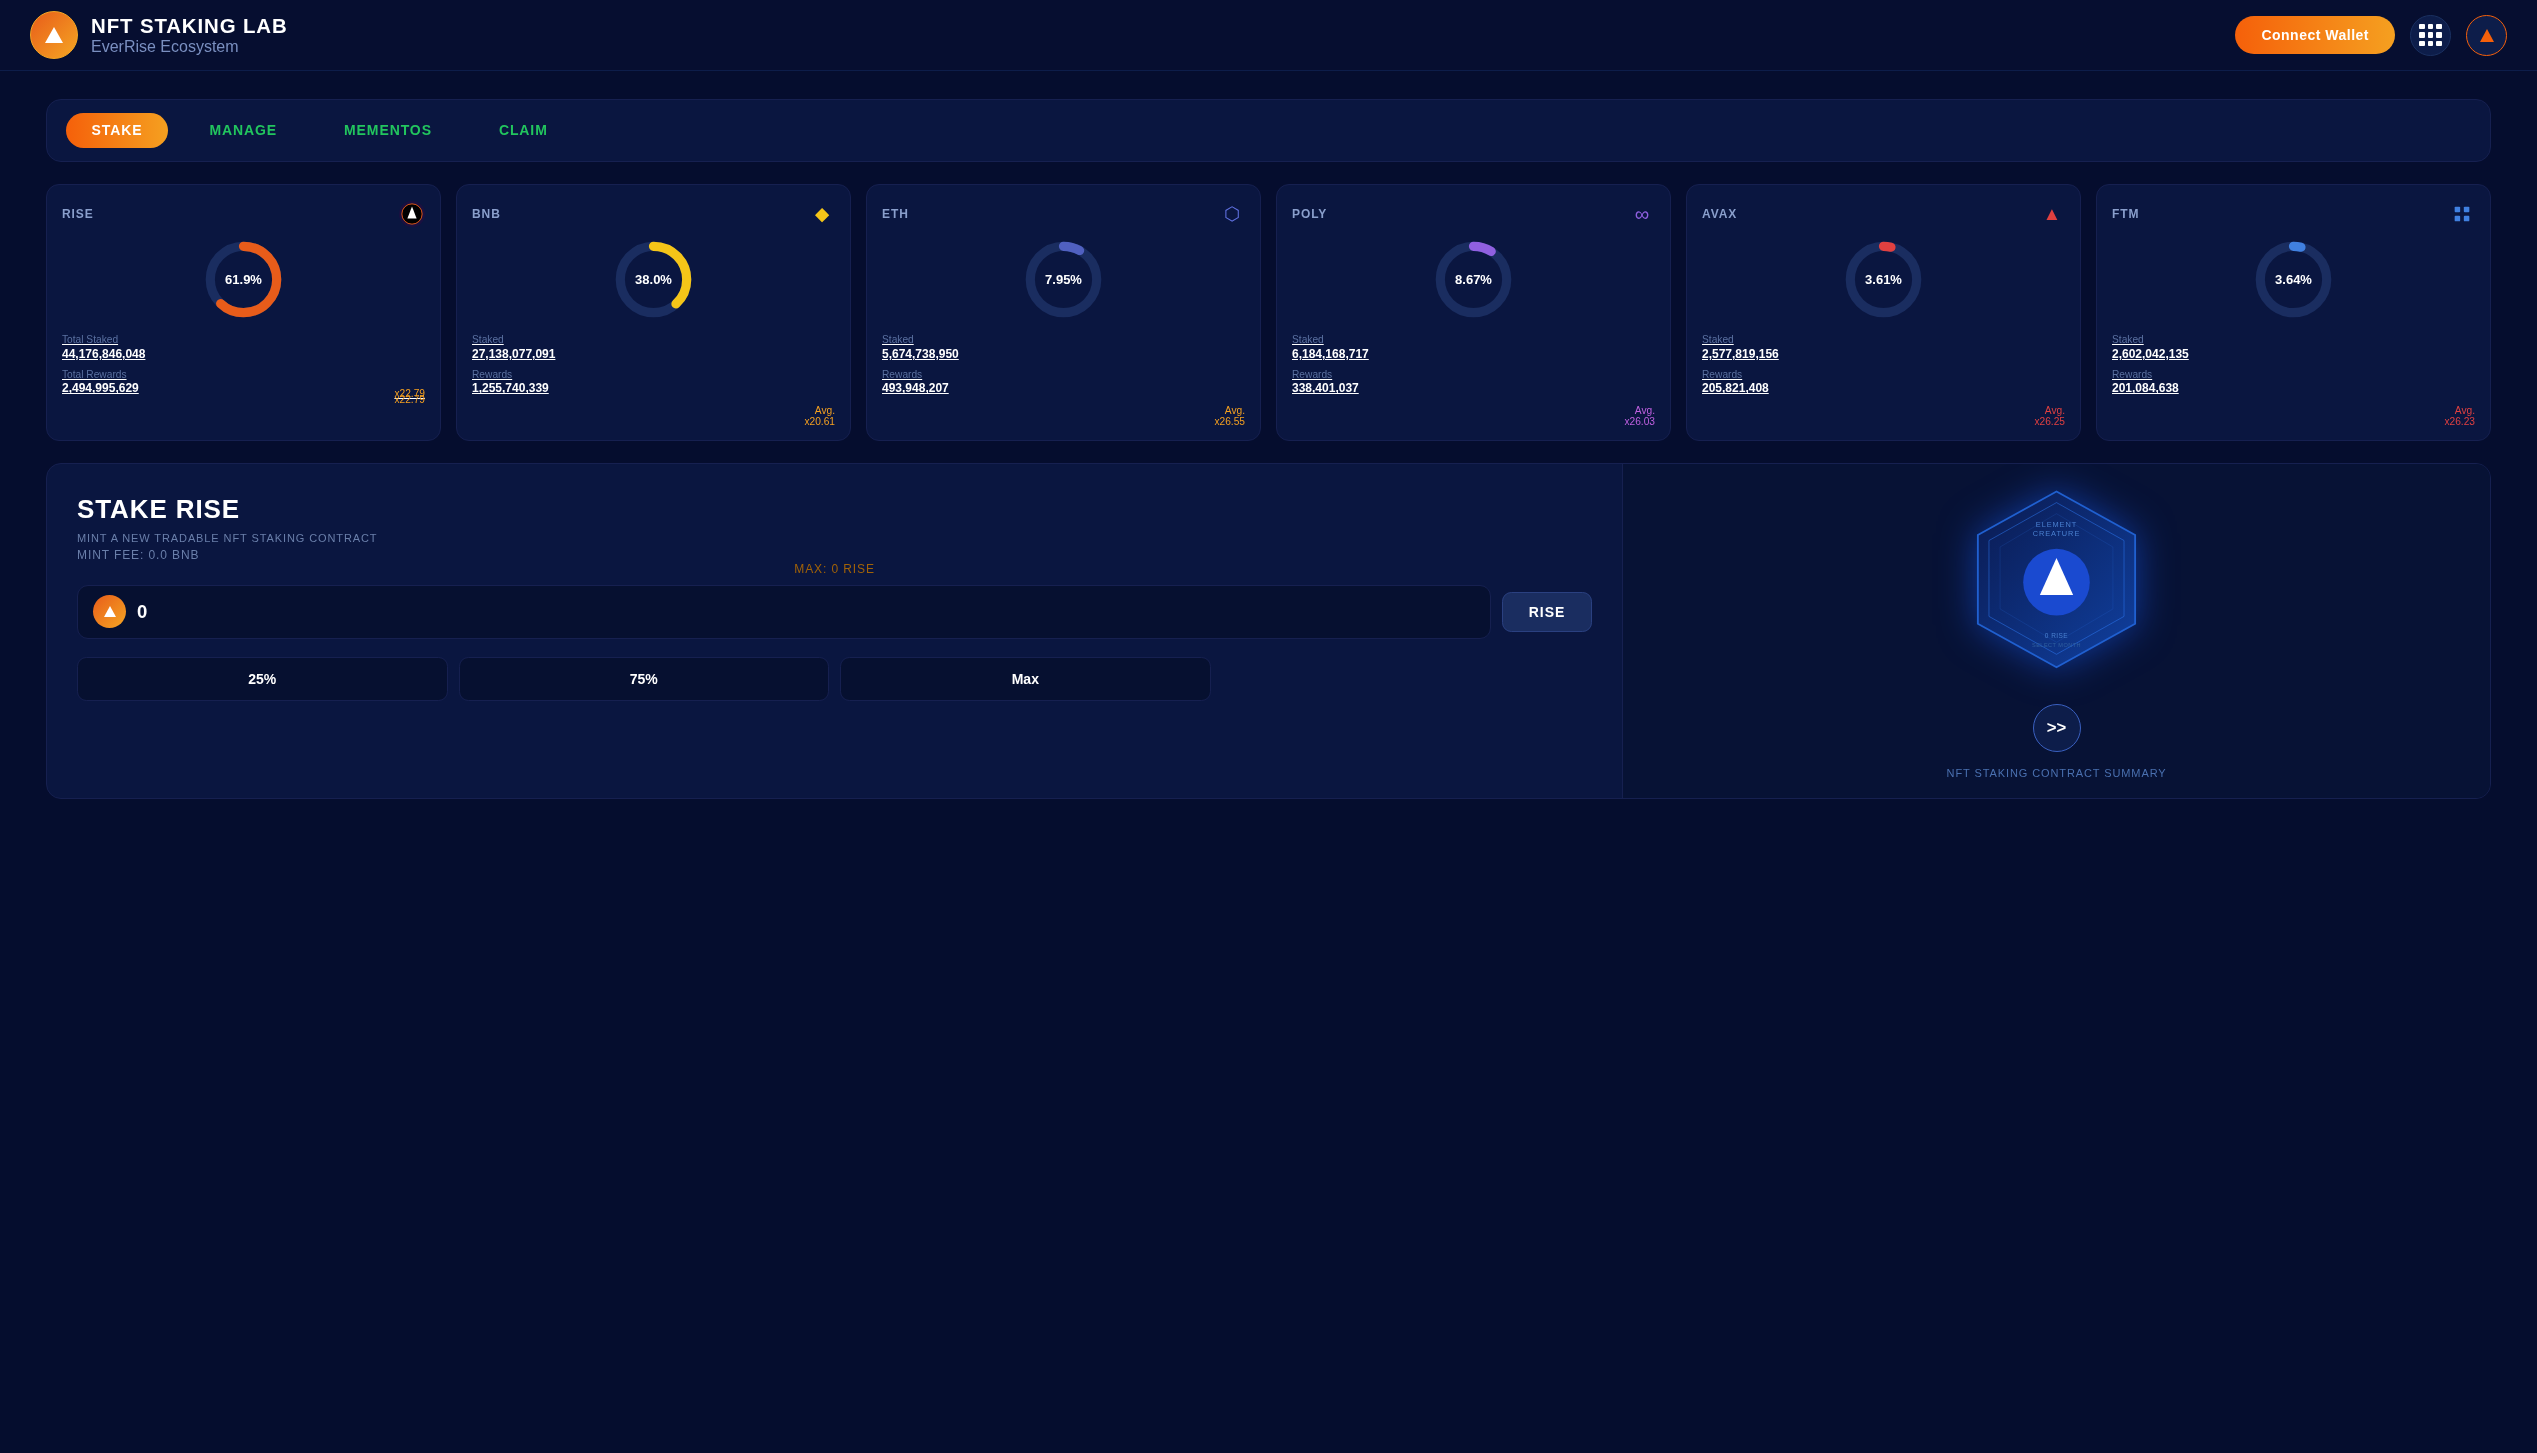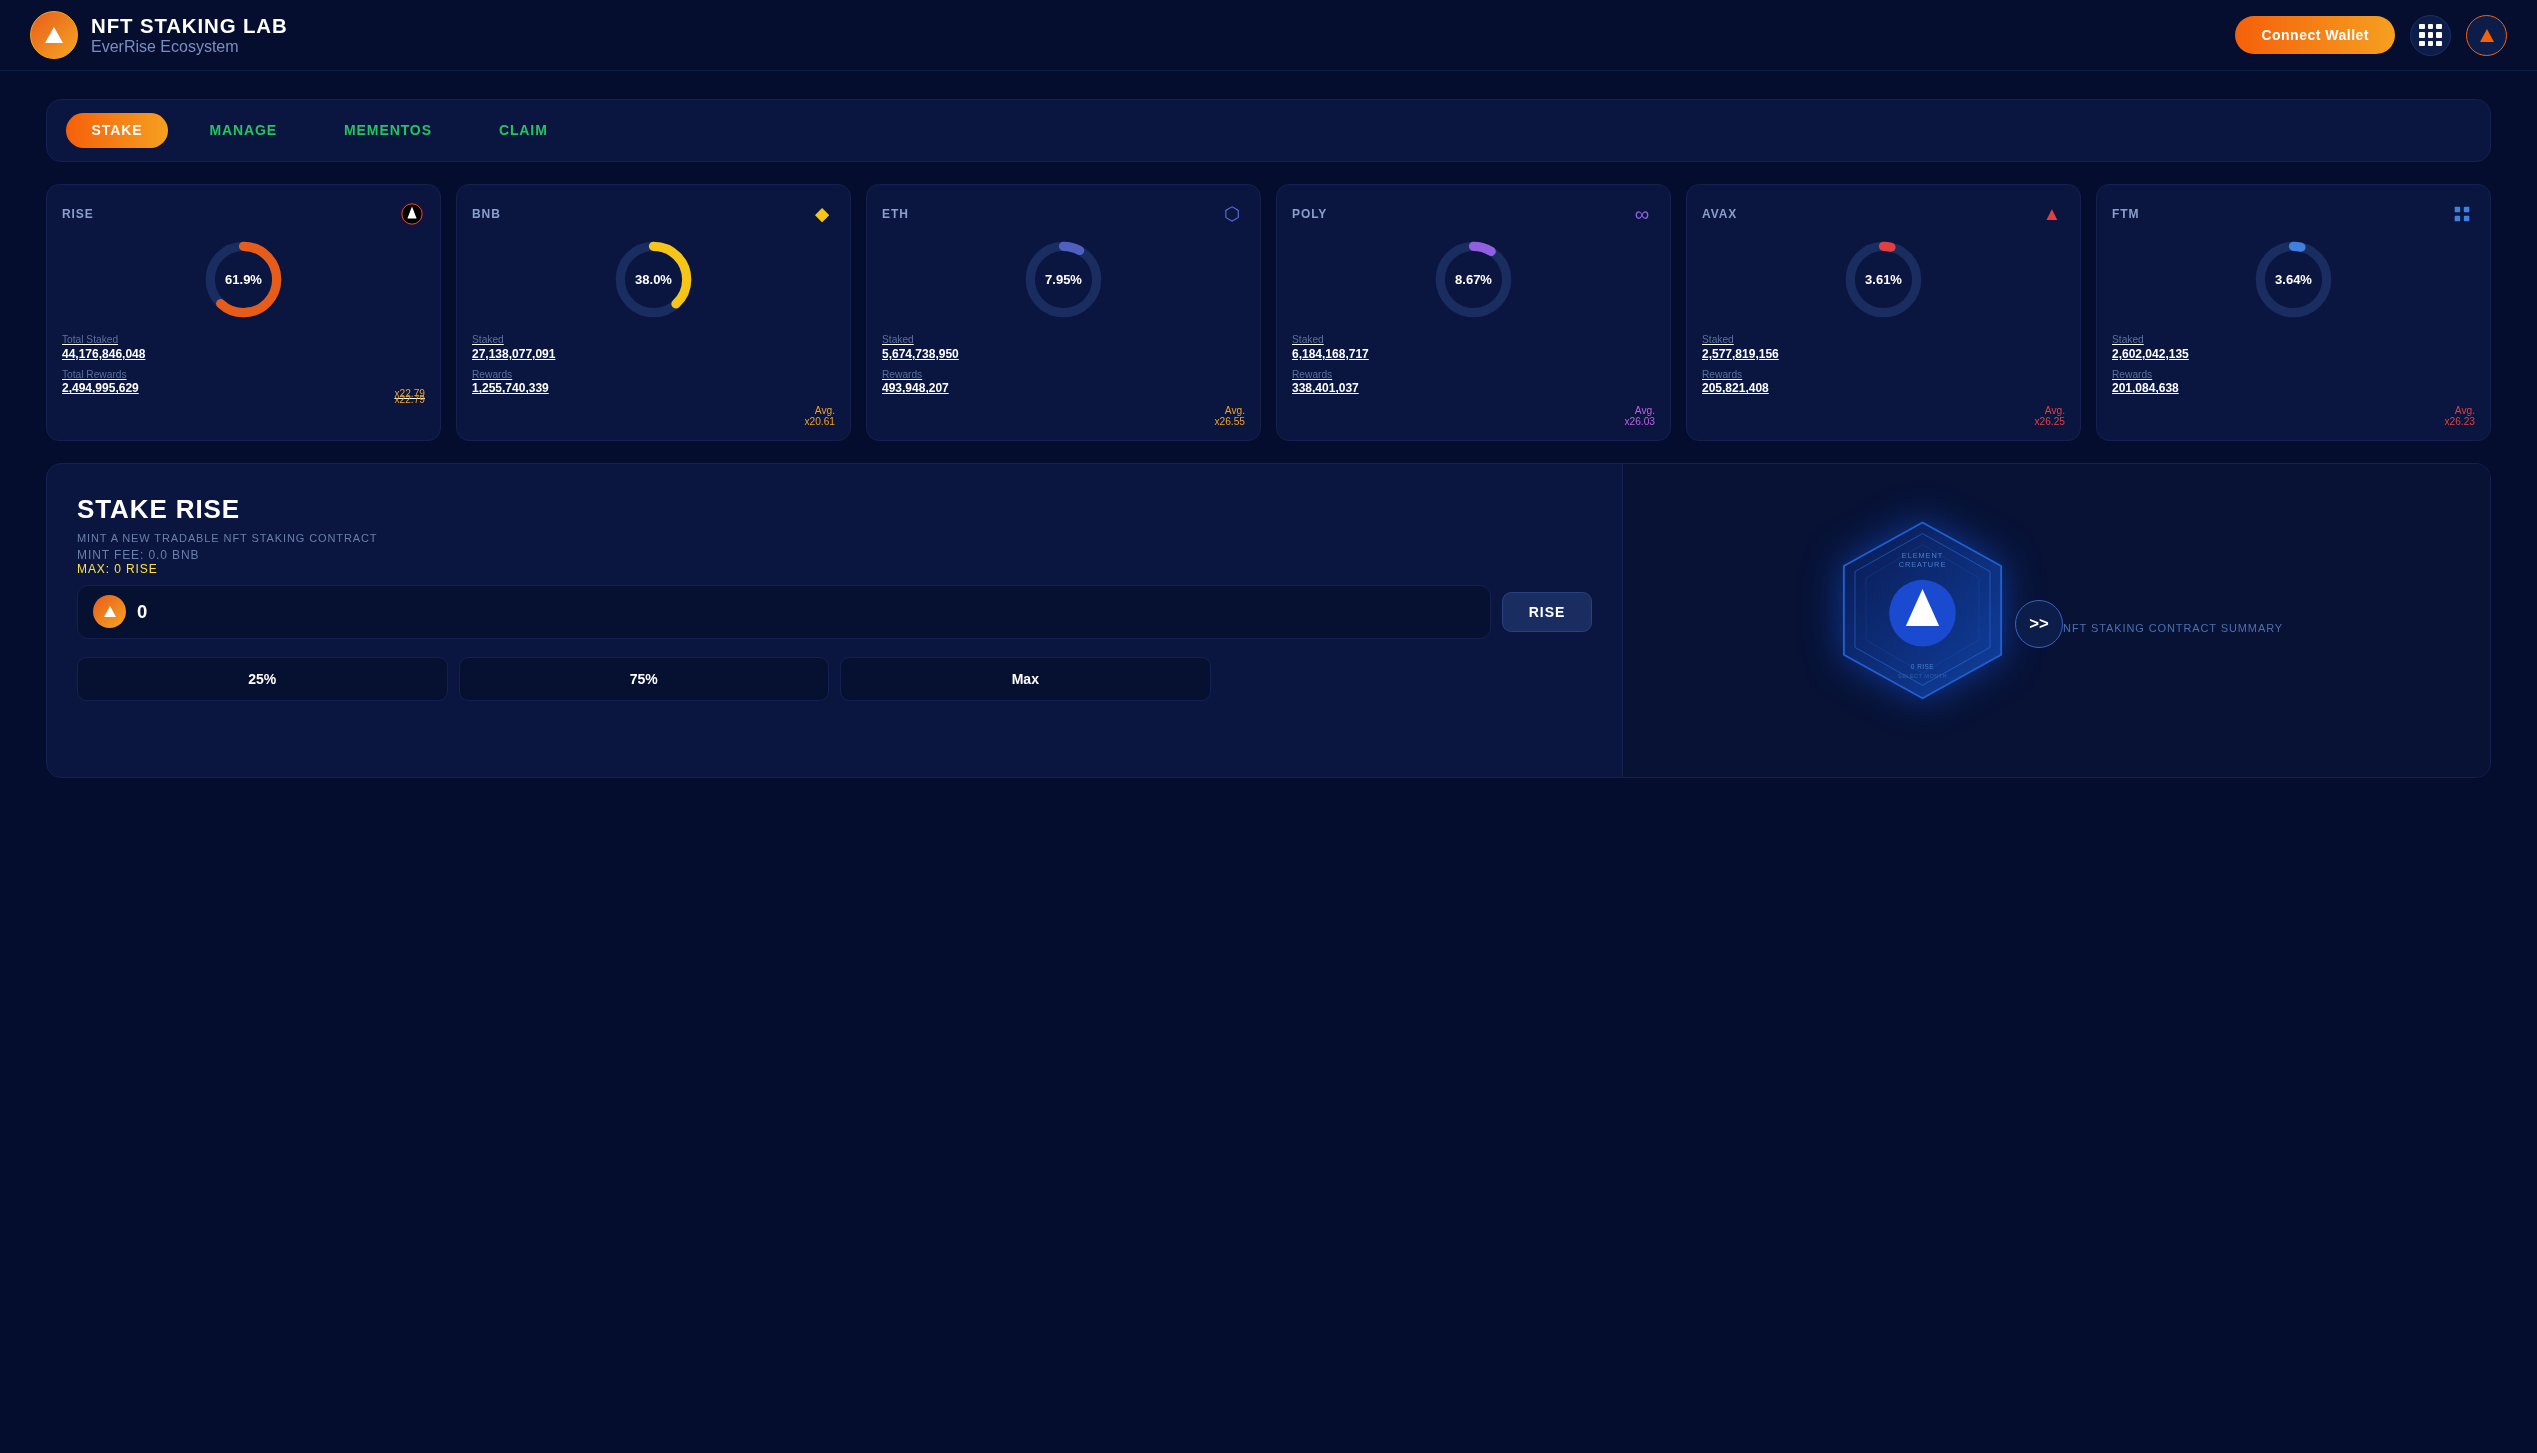--- a/index.html
+++ b/index.html
@@ -240,23 +240,23 @@
       color: #6a7faa;
       letter-spacing: 0.9px;
       margin-bottom: 3.7px;
     }
     .stake-fee {
       font-size: 12px;
       color: #6a7faa;
       letter-spacing: 0.9px;
     }
     .max-label {
-      text-align: left;
+      text-align: center;
       font-size: 12px;
-      color: #fde047;
+      color: #a16207;
       margin-bottom: 9.3px;
       letter-spacing: 0.9px;
     }
     .input-row {
       display: flex;
       align-items: center;
       gap: 11px;
       margin-bottom: 18.5px;
     }
     .amount-input-box {
@@ -317,23 +317,23 @@
       font-weight: 600;
       padding: 13px 0;
       cursor: pointer;
       text-align: center;
     }
 
     
     .nft-preview {
       padding: 18.5px 26px;
       display: flex;
-      flex-direction: row;
-      align-items: center;
-      justify-content: center;
+      flex-direction: column;
+      align-items: center;
+      justify-content: flex-end;
       position: relative;
       background: #071235;
     }
     .nft-hex {
       position: relative;
       margin-bottom: 7.4px;
     }
     .nft-contract-label {
       font-size: 11px;
       color: #4a70b0;

